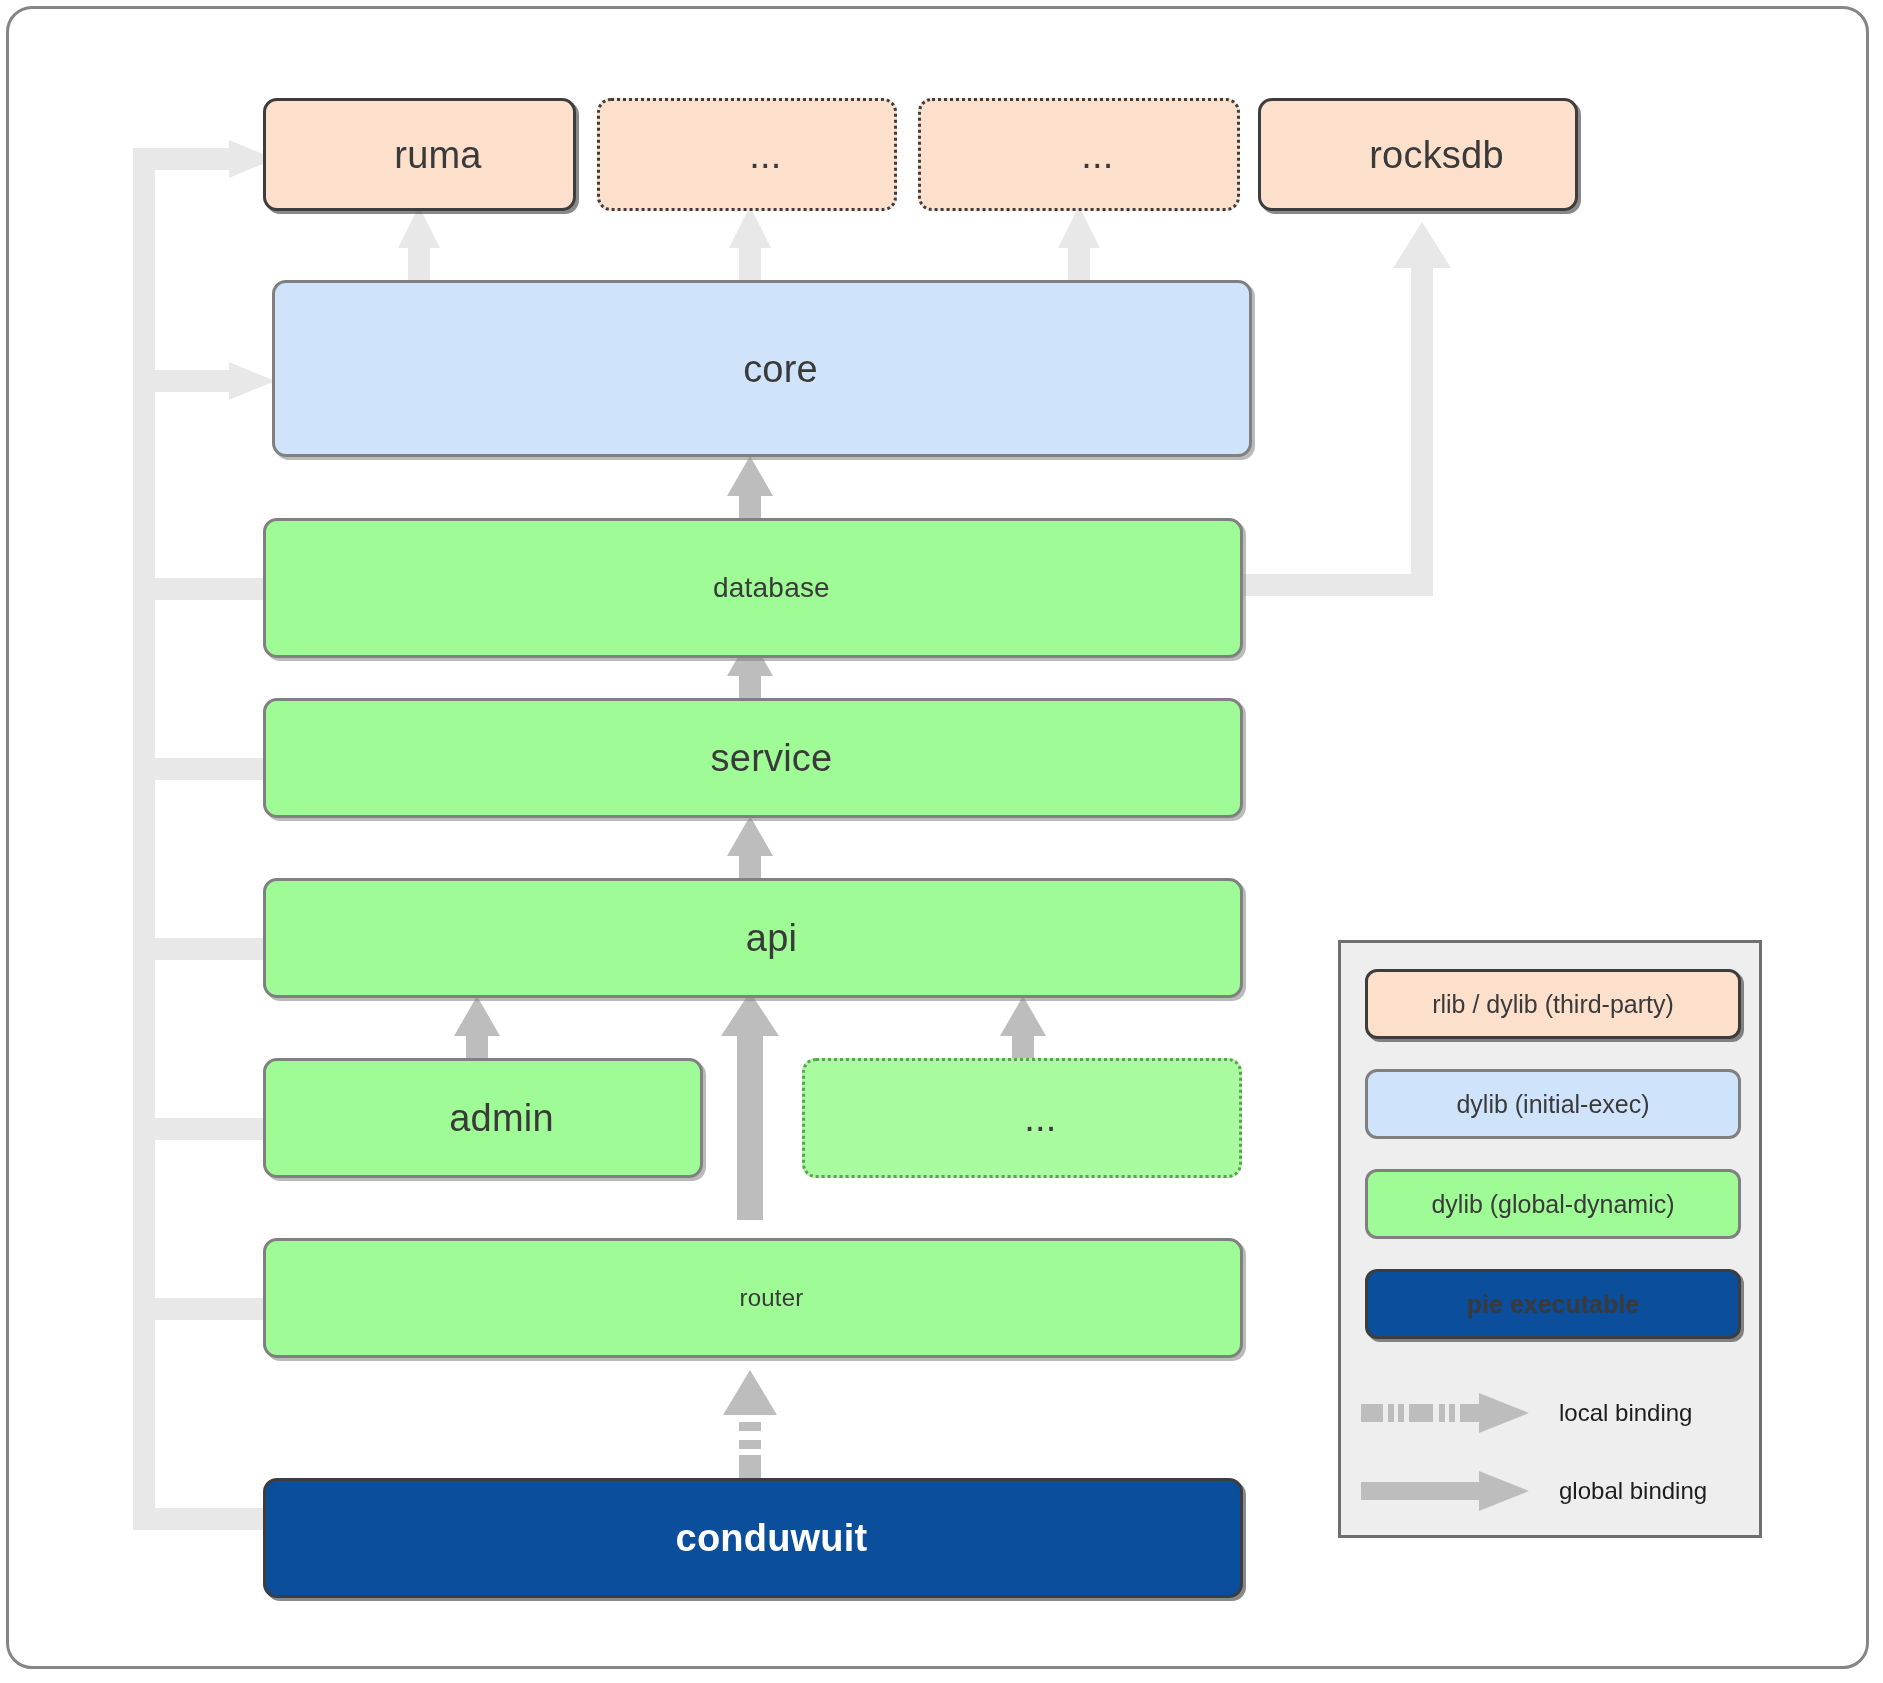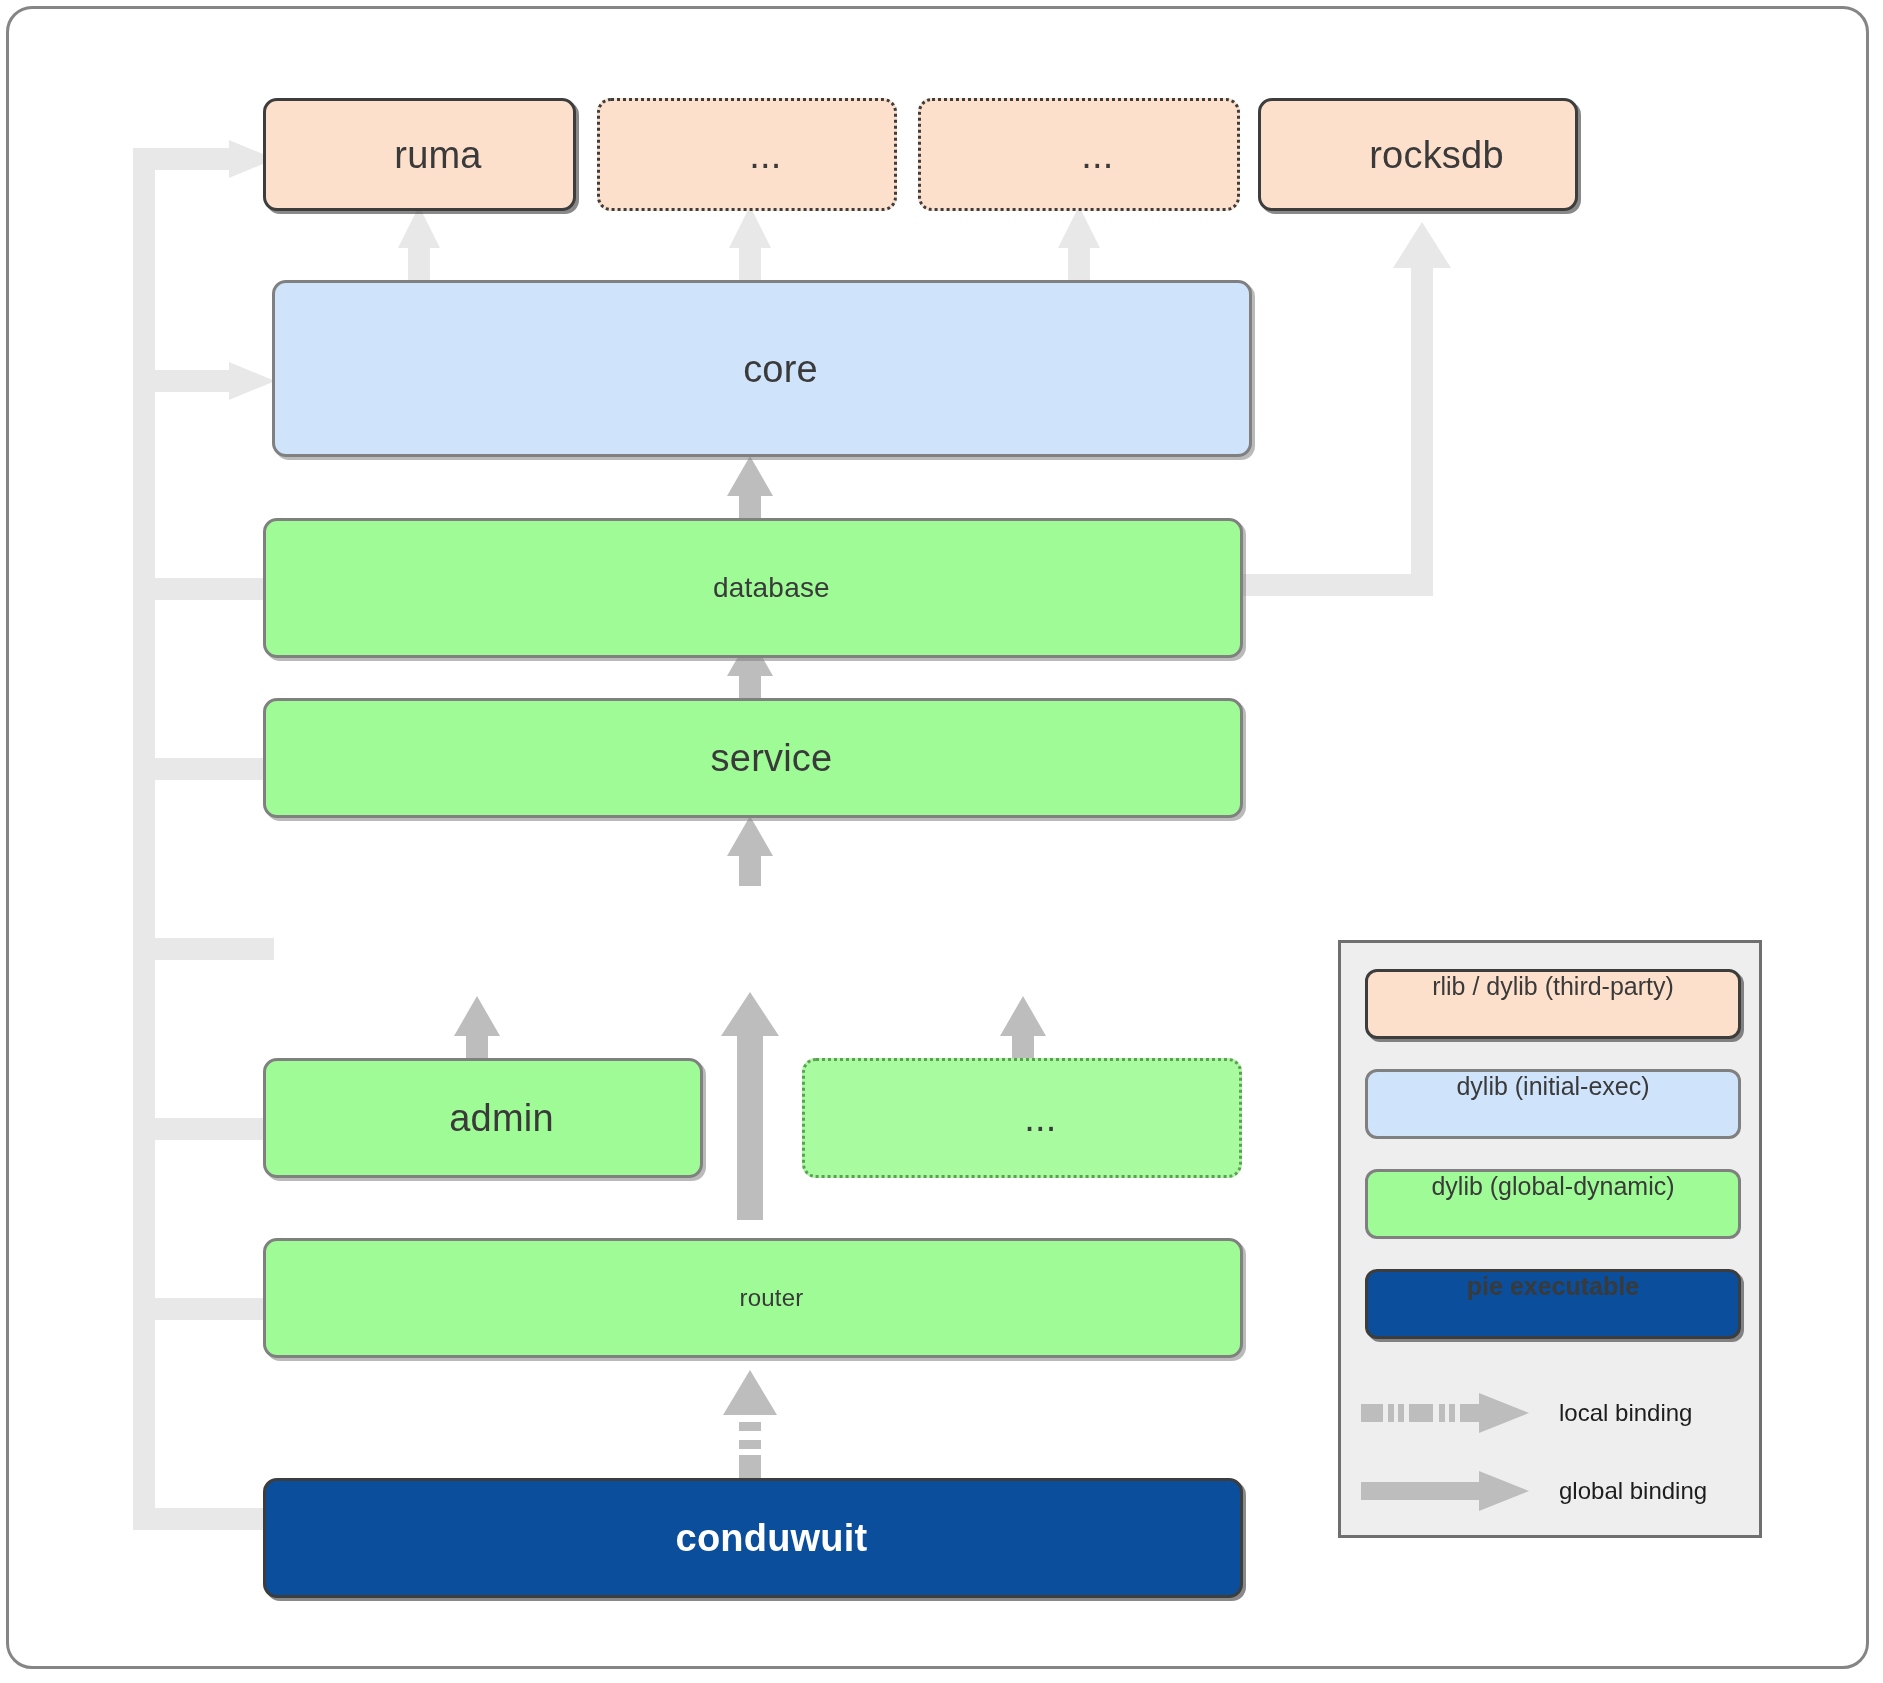--- a/index.html
+++ b/index.html
@@ -74,20 +74,21 @@
     border: 3px solid #6f6f6f;
   }
   .lg-chip {
     position: absolute;
     left: 24px;
     width: 376px;
     height: 70px;
     box-sizing: border-box;
     border-radius: 12px;
     display: flex;
+    align-items: center;
     justify-content: center;
     font-size: 25px;
     color: #3a3a3a;
   }
   .lg-row {
     position: absolute;
     left: 18px;
     width: 390px;
     height: 60px;
   }
@@ -210,20 +211,23 @@
   </div>
 
   <div class="node green b-gray sh-gray" style="left:263px; top:518px; width:980px; height:140px; font-size:28px;">
     <span class="nlabel">database</span>
   </div>
 
   <div class="node green b-gray sh-gray" style="left:263px; top:698px; width:980px; height:120px; font-size:38px;">
     <span class="nlabel">service</span>
   </div>
 
+  <div class="node green b-gray sh-gray" style="left:263px; top:878px; width:980px; height:120px; font-size:38px;">
+    <span class="nlabel">api</span>
+  </div>
 
   <div class="node green b-gray sh-gray" style="left:263px; top:1058px; width:440px; height:120px; font-size:38px;">
     <span class="nlabel">admin</span>
   </div>
 
   <div class="node green b-dot-g" style="left:802px; top:1058px; width:440px; height:120px; font-size:38px; background:#a8fb9f;">
     <span class="nlabel">...</span>
   </div>
 
   <div class="node green b-gray sh-gray" style="left:263px; top:1238px; width:980px; height:120px; font-size:24px;">

